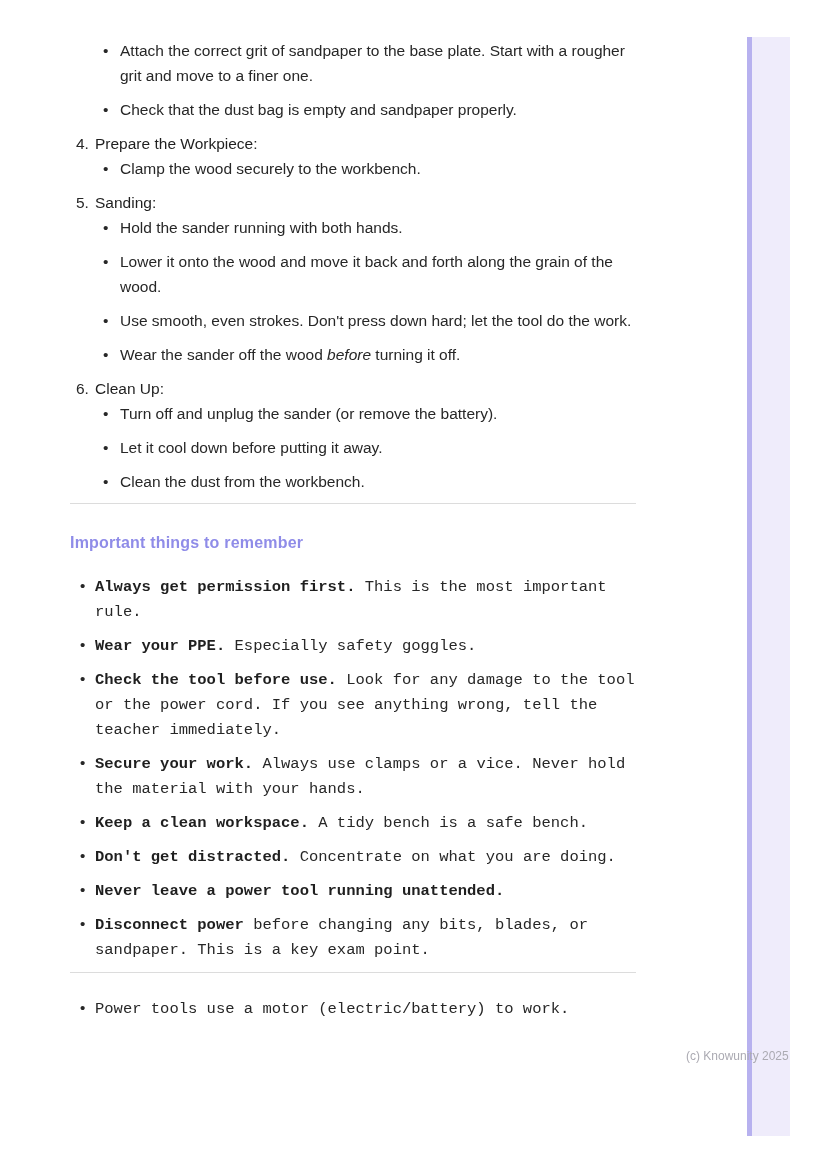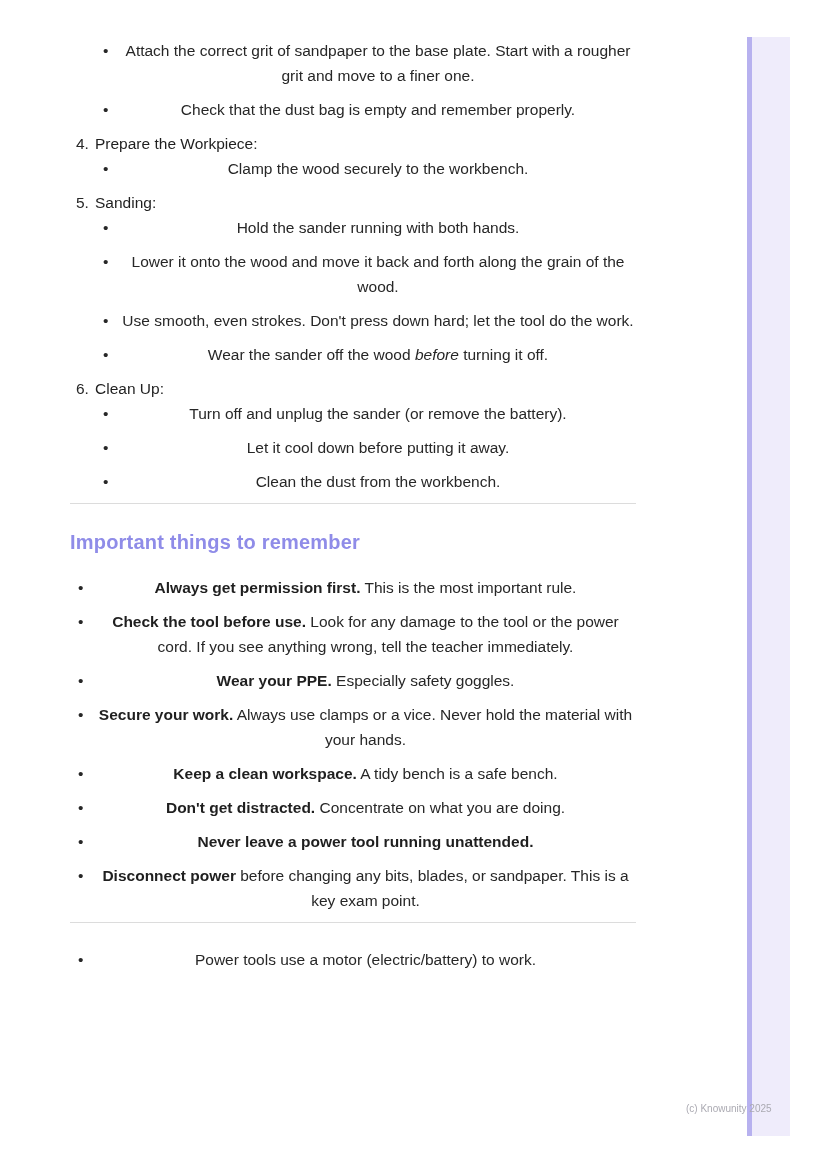--- a/index.html
+++ b/index.html
@@ -6,58 +6,58 @@
   html, body { width: 828px; height: 1171px; overflow: hidden; background: #ffffff; }
   body { font-family: "Liberation Sans", sans-serif; }
 
   .screen { position: relative; width: 828px; height: 1171px; background: #ffffff; overflow: hidden; }
 
   .content {
     position: absolute; left: 70px; top: 38px; width: 566px;
     color: #272727; font-size: 15.5px; line-height: 25px;
   }
 
-  ul.bullets { list-style: none; text-align: center; }
+  ul.bullets { list-style: none; }
 
   ul.nested > li { position: relative; padding-left: 50px; margin-bottom: 9px; }
   ul.nested > li::before { content: "\2022"; position: absolute; left: 33px; top: 0; color: #272727; }
 
-  ul.toplist > li { position: relative; padding-left: 25px; margin-bottom: 9px; }
+  ul.toplist > li { position: relative; padding-left: 25px; margin-bottom: 9px; font-family: Liberation Mono, monospace; }
   ul.toplist > li::before { content: "\2022"; position: absolute; left: 8px; top: 0; color: #272727; }
 
   .step { margin-top: 8px; }
   .step-head { position: relative; padding-left: 25px; }
   .step-num { position: absolute; left: 6px; }
   .step-title { font-weight: 400; color: #1f1f1f; }
 
   hr.divider { border: none; border-top: 1px solid #dcdcdc; margin: 5px 0 24px 0; }
 
   h2.section-heading {
-    color: #8f8ce8; font-size: 20px; line-height: 29px; font-weight: 700;
+    color: #8f8ce8; font-size: 16px; line-height: 29px; font-weight: 700;
     margin: 0 0 18px 0; letter-spacing: 0.2px;
   }
 
   .content i { font-style: italic; }
   .content strong { font-weight: 700; color: #1f1f1f; }
 
   .edge-band { position: absolute; left: 752px; top: 37px; width: 38px; height: 1099px; background: #efecfb; }
   .edge-line { position: absolute; left: 747px; top: 37px; width: 5px; height: 1099px; background: #b7b1ef; }
 
-  .watermark { position: absolute; top: 1103px; left: 686px; font-size: 10px; color: #abaab2; z-index: 2; }
+  .watermark { position: absolute; top: 1049px; left: 686px; font-size: 12px; color: #abaab2; z-index: 2; }
 </style>
 </head>
 <body>
 
 <div class="screen">
 
   <div class="content">
 
     <ul class="bullets nested">
       <li><span>Attach the correct grit of sandpaper to the base plate. Start with a rougher grit and move to a finer one.</span></li>
-      <li><span>Check that the dust bag is empty and remember properly.</span></li>
+      <li><span>Check that the dust bag is empty and sandpaper properly.</span></li>
     </ul>
 
     <div class="step">
       <div class="step-head"><span class="step-num">4.</span><span class="step-title">Prepare the Workpiece</span><span>:</span></div>
       <ul class="bullets nested">
         <li><span>Clamp the wood securely to the workbench.</span></li>
       </ul>
     </div>
 
     <div class="step">
@@ -78,22 +78,22 @@
         <li><span>Clean the dust from the workbench.</span></li>
       </ul>
     </div>
 
     <hr class="divider">
 
     <h2 class="section-heading">Important things to remember</h2>
 
     <ul class="bullets toplist">
       <li><strong>Always get permission first.</strong><span> This is the most important rule.</span></li>
+      <li><strong>Wear your PPE.</strong><span> Especially safety goggles.</span></li>
       <li><strong>Check the tool before use.</strong><span> Look for any damage to the tool or the power cord. If you see anything wrong, tell the teacher immediately.</span></li>
-      <li><strong>Wear your PPE.</strong><span> Especially safety goggles.</span></li>
       <li><strong>Secure your work.</strong><span> Always use clamps or a vice. Never hold the material with your hands.</span></li>
       <li><strong>Keep a clean workspace.</strong><span> A tidy bench is a safe bench.</span></li>
       <li><strong>Don't get distracted.</strong><span> Concentrate on what you are doing.</span></li>
       <li><strong>Never leave a power tool running unattended.</strong></li>
       <li><strong>Disconnect power</strong><span> before changing any bits, blades, or sandpaper. This is a key exam point.</span></li>
     </ul>
 
     <hr class="divider">
 
 

